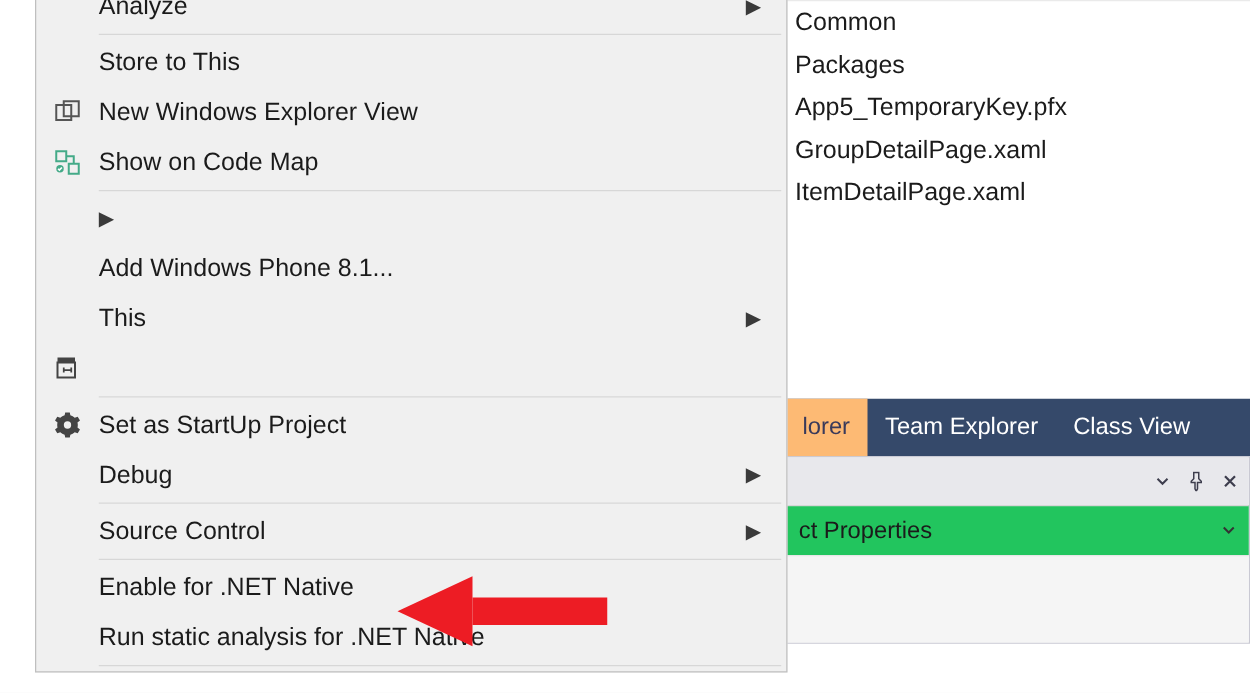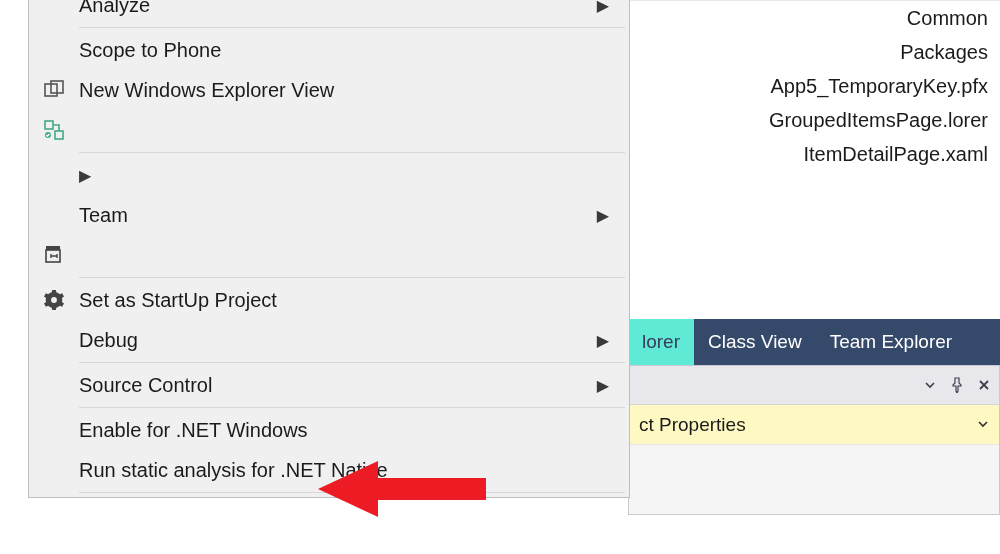--- a/index.html
+++ b/index.html
@@ -77,21 +77,20 @@
     width: 360px;
     font-size: 20px;
     line-height: 34px;
     color: #1b1b1b;
   }
   .file-item {
     display: flex;
     align-items: center;
     gap: 2px;
     padding-left: 8px;
-    justify-content: flex-end;
   }
 
   
   .tabs-bar {
     position: absolute;
     left: 0;
     top: 318px;
     right: 0;
     height: 46px;
     background: #35496a;
@@ -101,21 +100,21 @@
     color: #ffffff;
   }
   .tab {
     height: 100%;
     display: flex;
     align-items: center;
     padding: 0 14px;
     white-space: nowrap;
   }
   .tab.inactive {
-    background: #5eead4;
+    background: #fdba74;
     color: #3a3a5a;
   }
 
   
   .props-pane {
     position: absolute;
     left: 0;
     top: 364px;
     right: 0;
     border: 1px solid #c9c9d3;
@@ -126,21 +125,21 @@
     display: flex;
     align-items: center;
     justify-content: flex-end;
     gap: 12px;
     padding: 0 8px;
     color: #3e3e4e;
     font-size: 18px;
   }
   .props-title-row {
     height: 40px;
-    background: #fef9c3;
+    background: #22c55e;
     border-top: 1px solid #d6d6d6;
     display: flex;
     align-items: center;
     padding: 0 4px 0 10px;
     font-size: 19px;
   }
   .props-title-row .spacer { flex: 1; }
   .props-title-row .dd-arrow {
     font-size: 14px;
     color: #444;
@@ -172,36 +171,36 @@
     <div class="file-item">
         <span>Common</span>
       </div>
     <div class="file-item">
         <span>Packages</span>
       </div>
     <div class="file-item">
         <span>App5_TemporaryKey.pfx</span>
       </div>
     <div class="file-item">
-        <span>GroupedItemsPage.lorer</span>
+        <span>GroupDetailPage.xaml</span>
       </div>
     <div class="file-item">
         <span>ItemDetailPage.xaml</span>
       </div>
   </div>
 
   <div class="tabs-bar">
     <div class="tab inactive">
         <span>lorer</span>
       </div>
     <div class="tab">
+        <span>Team Explorer</span>
+      </div>
+    <div class="tab">
         <span>Class View</span>
-      </div>
-    <div class="tab">
-        <span>Team Explorer</span>
       </div>
   </div>
 
   <div class="props-pane">
     <div class="props-header">
       <span class="mono">
         <svg width="14" height="14" viewBox="0 0 14 14">
             <path d="M3 5l4 4 4-4" fill="none" stroke="#3e3e4e" stroke-width="1.6"></path>
           </svg>
       </span>
@@ -233,21 +232,21 @@
 <div class="context-menu">
 
   <div class="menu-item">
     <span class="label">Analyze</span>
     <span class="submenu-arrow">▶</span>
   </div>
 
   <div class="menu-sep"></div>
 
   <div class="menu-item">
-    <span class="label">Scope to Phone</span>
+    <span class="label">Store to This</span>
   </div>
 
   <div class="menu-item">
     <span class="menu-icon">
       <svg width="22" height="22" viewBox="0 0 22 22">
         <rect x="2" y="5" width="12" height="12" fill="none" stroke="#555" stroke-width="1.6"></rect>
         <rect x="8" y="2" width="12" height="12" fill="none" stroke="#555" stroke-width="1.6"></rect>
       </svg>
     </span>
     <span class="label">New Windows Explorer View</span>
@@ -256,31 +255,35 @@
   <div class="menu-item">
     <span class="menu-icon">
       <svg width="22" height="22" viewBox="0 0 22 22">
         <rect x="2" y="2" width="8" height="8" fill="none" stroke="#4a8" stroke-width="1.6"></rect>
         <rect x="12" y="12" width="8" height="8" fill="none" stroke="#4a8" stroke-width="1.6"></rect>
         <path d="M10 6h6v6" fill="none" stroke="#4a8" stroke-width="1.6"></path>
         <circle cx="5" cy="16" r="3" fill="#4a8"></circle>
         <path d="M3.5 16l1 1 2-2" stroke="#fff" fill="none" stroke-width="1.4"></path>
       </svg>
     </span>
-  </div>
-
-  <div class="menu-sep"></div>
-
-  <div class="menu-item">
-    <span class="submenu-arrow">▶</span>
-  </div>
-
-
-  <div class="menu-item">
-    <span class="label">Team</span>
+    <span class="label">Show on Code Map</span>
+  </div>
+
+  <div class="menu-sep"></div>
+
+  <div class="menu-item">
+    <span class="submenu-arrow">▶</span>
+  </div>
+
+  <div class="menu-item">
+    <span class="label">Add Windows Phone 8.1...</span>
+  </div>
+
+  <div class="menu-item">
+    <span class="label">This</span>
     <span class="submenu-arrow">▶</span>
   </div>
 
   <div class="menu-item">
     <span class="menu-icon">
       <svg width="22" height="22" viewBox="0 0 22 22">
         <rect x="3" y="6" width="14" height="12" fill="none" stroke="#444" stroke-width="1.6"></rect>
         <rect x="3" y="2" width="14" height="4" fill="#444"></rect>
         <path d="M8 10v4M14 10v4M8 12h6" stroke="#444" stroke-width="1.4"></path>
       </svg>
@@ -307,21 +310,21 @@
   <div class="menu-sep"></div>
 
   <div class="menu-item">
     <span class="label">Source Control</span>
     <span class="submenu-arrow">▶</span>
   </div>
 
   <div class="menu-sep"></div>
 
   <div class="menu-item">
-    <span class="label">Enable for .NET Windows</span>
+    <span class="label">Enable for .NET Native</span>
   </div>
 
   <div class="menu-item">
     <span class="label">Run static analysis for .NET Native</span>
   </div>
 
   <div class="menu-sep"></div>
 
 </div>
 

